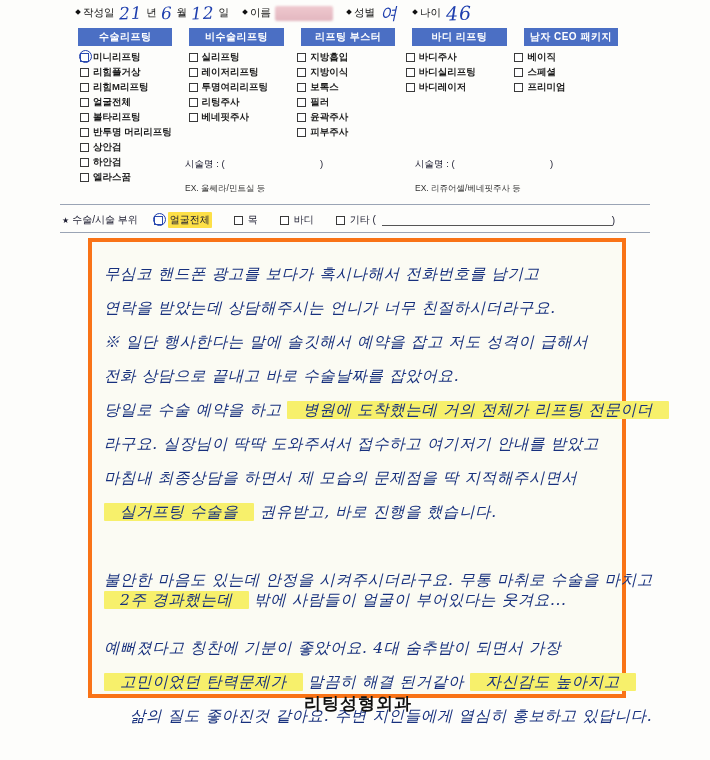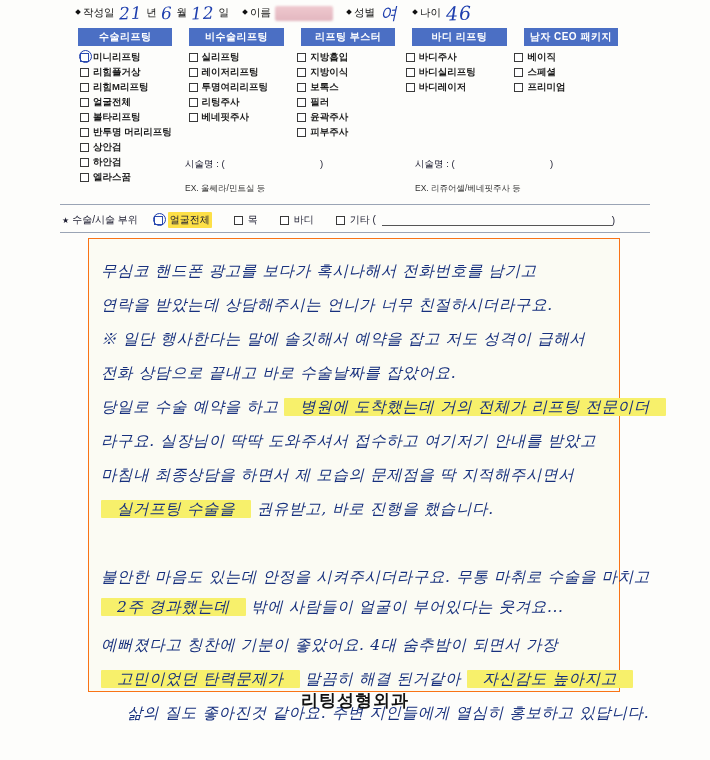--- a/index.html
+++ b/index.html
@@ -168,21 +168,21 @@
     margin-left: 6px;
   }
 
   
   .note-area {
     position: absolute;
     left: 88px; top: 238px;
     width: 530px;
     height: 452px;
     background: #fbfbf3;
-    border: 1px solid #f97316;
+    border: 4px solid #f97316;
   }
   .hand {
     position: absolute;
     font-family: "DejaVu Serif", serif;
     color: #17307d;
     font-size: 15.5px;
     font-style: italic;
     letter-spacing: 0.6px;
     white-space: nowrap;
   }
@@ -433,21 +433,21 @@
     </div>
     <div class="hand l" style="top:192px">
       <span>라구요. 실장님이 딱딱 도와주셔서 접수하고 여기저기 안내를 받았고</span>
     </div>
     <div class="hand l" style="top:260px">
       <span class="mark">실거프팅 수술을</span><span> 권유받고, 바로 진행을 했습니다.</span>
     </div>
     <div class="hand l" style="top:328px">
       <span>불안한 마음도 있는데 안정을 시켜주시더라구요. 무통 마취로 수술을 마치고</span>
     </div>
-    <div class="hand l" style="top:358px">
+    <div class="hand l" style="top:348px">
       <span class="mark">2주 경과했는데</span><span> 밖에 사람들이 얼굴이 부어있다는 웃겨요...</span>
     </div>
     <div class="hand l" style="top:396px">
       <span>예뻐졌다고 칭찬에 기분이 좋았어요. 4대 숨추밤이 되면서 가장</span>
     </div>
     <div class="hand l" style="top:430px">
       <span class="mark">고민이었던 탄력문제가</span><span> 말끔히 해결 된거같아 </span><span class="mark">자신감도 높아지고</span>
     </div>
     <div class="hand" style="left:38px; top:464px">
       <span>삶의 질도 좋아진것 같아요.  주변 지인들에게 열심히 홍보하고 있답니다.</span>

